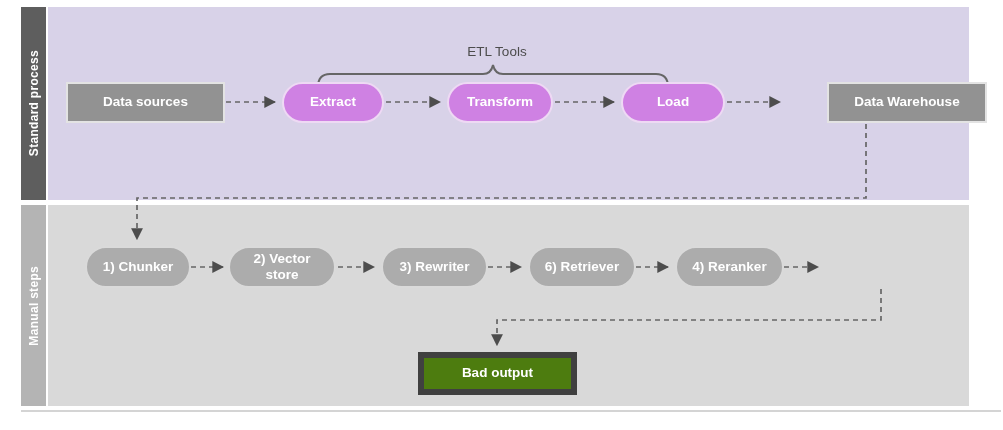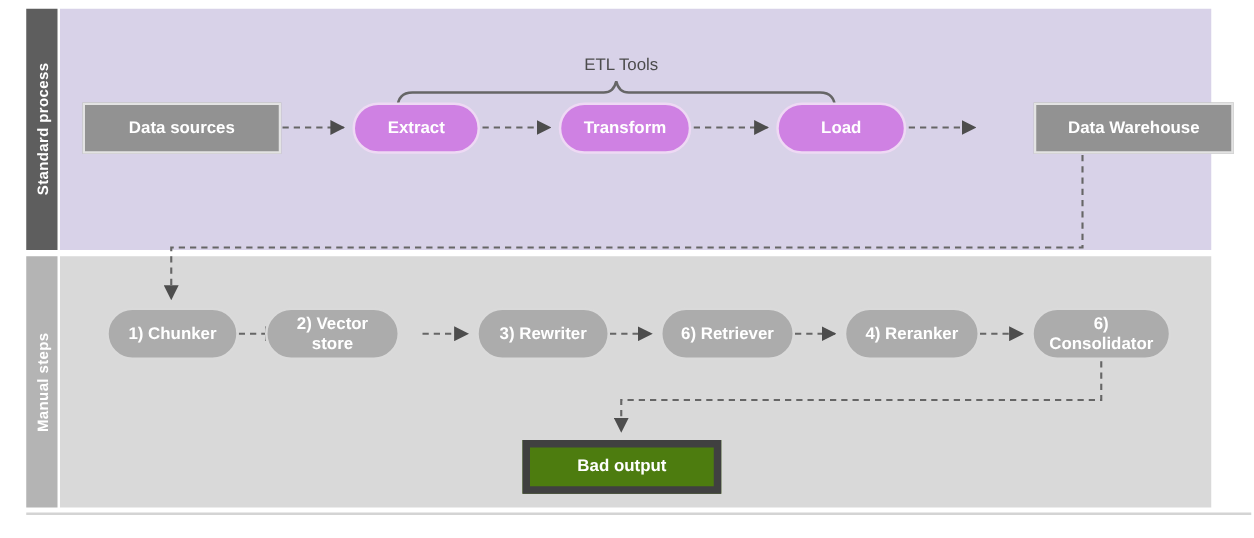--- a/index.html
+++ b/index.html
@@ -88,35 +88,32 @@
   <div class="node pill-purple" style="left:621px;top:82px;width:104px;height:41px;">
     <span>Load</span>
   </div>
   <div class="node rect-gray" style="left:787px;top:82px;width:160px;height:41px;margin-left:40px;">
     <span>Data Warehouse</span>
   </div>
 
   <div class="node pill-gray" style="left:85px;top:246px;width:106px;height:42px;">
     <span>1) Chunker</span>
   </div>
-  <div class="node pill-gray wrap-narrow" style="left:212px;top:246px;width:108px;height:42px;">
+  <div class="node pill-gray wrap-narrow" style="left:228px;top:246px;width:108px;height:42px;">
     <span>2) Vector store</span>
   </div>
   <div class="node pill-gray" style="left:381px;top:246px;width:107px;height:42px;">
     <span>3) Rewriter</span>
   </div>
   <div class="node pill-gray" style="left:528px;top:246px;width:108px;height:42px;">
     <span>6) Retriever</span>
   </div>
   <div class="node pill-gray" style="left:675px;top:246px;width:109px;height:42px;">
     <span>4) Reranker</span>
   </div>
-  <div class="node pill-gray wrap-consol" style="left:825px;top:246px;width:112px;height:42px;">
-    <span>6) Consolidator</span>
-  </div>
 
   <div class="node rect-yellow" style="left:418px;top:352px;width:159px;height:43px;">
     <span>Bad output</span>
   </div>
 
   <div class="bottom-rule"></div>
 
 </div>
 
 </body></html>

